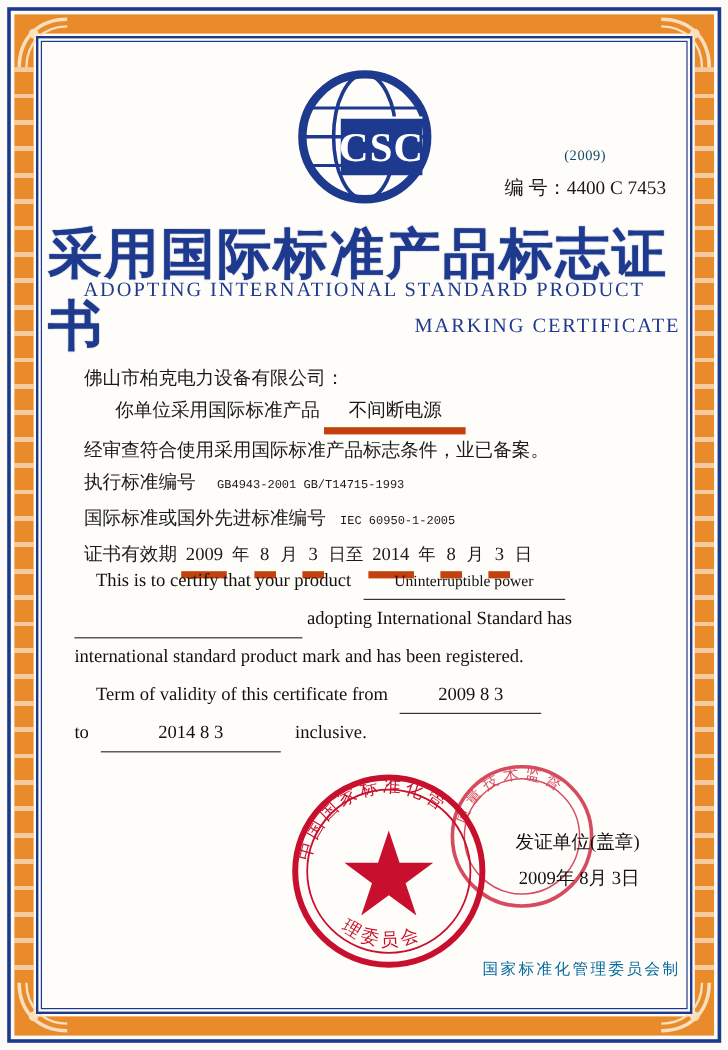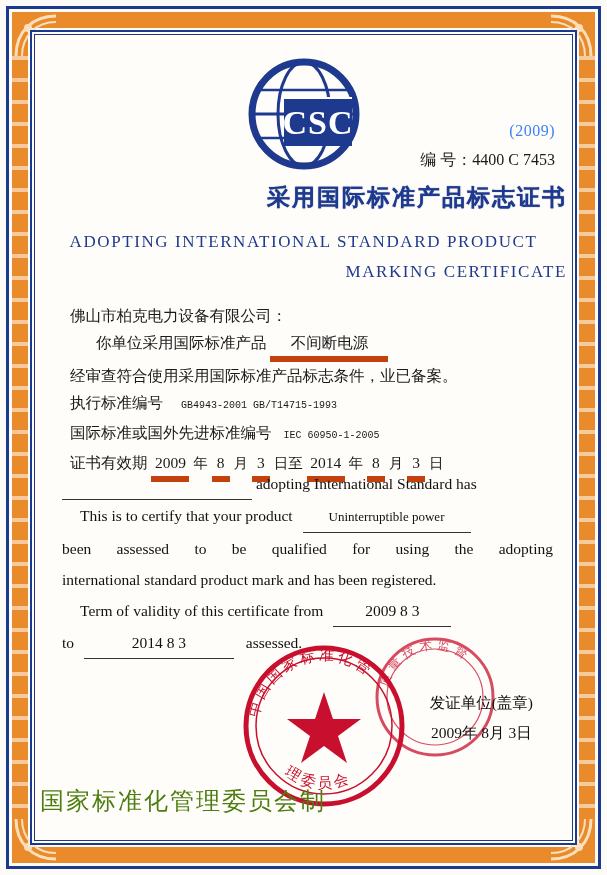--- a/index.html
+++ b/index.html
@@ -107,40 +107,40 @@
 
   
   .serial-block {
     position: absolute;
     right: 12px;
     top: 82px;
     text-align: left;
     color: #20306b;
   }
   .serial-year {
-    font-size: 16px;
-    text-align: right;
+    font-size: 12px;
+    text-align: center;
     letter-spacing: 0.5px;
     margin-bottom: 10px;
-    color: #3b82f6;
+    color: #0c4a6e;
   }
   .serial-no {
     font-size: 16px;
     white-space: nowrap;
     color: #1a1a1a;
   }
 
   
   .title-cn {
     position: absolute;
     top: 142px;
     left: 0; right: 0;
-    text-align: right;
+    text-align: left;
     font-family: "DejaVu Serif", "Liberation Serif", serif;
-    font-size: 23px;
+    font-size: 45px;
     font-weight: bold;
     letter-spacing: 2px;
     color: #1e3a8f;
     text-shadow: 0 0 1px #1e3a8f;
   }
   .title-en1 {
     position: absolute;
     top: 192px;
     left: 0; right: 0;
     text-align: center;
@@ -210,21 +210,21 @@
   .hand {
     font-family: "Liberation Serif", serif;
     font-size: 13px;
   }
 
   
   .issuer {
     position: absolute;
     right: 34px;
     top: 648px;
-    text-align: center;
+    text-align: right;
     font-size: 15.5px;
     line-height: 30px;
     color: #111;
   }
 
   
   .seal {
     position: absolute;
     left: 198px;
     top: 600px;
@@ -240,25 +240,25 @@
     height: 130px;
     pointer-events: none;
     opacity: 0.75;
   }
 
   
   .footer {
     position: absolute;
     bottom: 18px;
     left: 0; right: 0;
-    text-align: left;
+    text-align: right;
     font-family: "DejaVu Serif", "Liberation Serif", serif;
-    font-size: 24px;
+    font-size: 13px;
     letter-spacing: 2px;
-    color: #4d7c0f;
+    color: #0369a1;
   }
 </style>
 </head>
 <body>
 
 <div class="certificate">
 
   <div class="border-outer"></div>
   <div class="border-orange"></div>
 
@@ -344,42 +344,39 @@
         <span class="ul-fill" style="min-width:38px;">2014</span>
         <span class="lbl-small">年</span>
         <span class="ul-fill" style="min-width:18px;">8</span>
         <span class="lbl-small">月</span>
         <span class="ul-fill" style="min-width:18px;">3</span>
         <span class="lbl-small">日</span>
       </div>
     </div>
 
     <div class="body-en">
+      <div class="en-line" style="padding-left:18px;">
+        <span>This is to certify that your product</span>
+        <span class="blank hand" style="min-width:168px; margin-left:6px;">Uninterruptible power</span>
+      </div>
       <div class="en-line">
         <span class="blank" style="min-width:190px;">&nbsp;</span>
         <span>adopting International Standard has</span>
       </div>
-      <div class="en-line" style="padding-left:18px;">
-        <span>This is to certify that your product</span>
-        <span class="blank hand" style="min-width:168px; margin-left:6px;">Uninterruptible power</span>
-      </div>
-      <div class="en-just">
-        <span>been assessed to be qualified  for using the adopting</span>
-      </div>
       <div class="en-just en-last">
         <span>international standard product mark and has been registered.</span>
       </div>
       <div class="en-line" style="padding-left:18px;">
         <span>Term of validity of this certificate from</span>
         <span class="blank" style="min-width:118px; margin-left:6px;">2009      8      3</span>
       </div>
       <div class="en-line">
         <span>to</span>
         <span class="blank" style="min-width:150px; margin-left:6px;text-align:center;">2014      8      3</span>
-        <span style="margin-left:8px;">assessed.</span>
+        <span style="margin-left:8px;">inclusive.</span>
       </div>
     </div>
 
     <svg class="seal2" viewBox="0 0 130 130">
       <circle cx="65" cy="65" r="58" fill="none" stroke="#c8102e" stroke-width="3"></circle>
       <circle cx="65" cy="65" r="48" fill="none" stroke="#c8102e" stroke-width="1.2"></circle>
       <defs>
         <path id="arc2" d="M 17 65 A 48 48 0 0 1 113 65"></path>
       </defs>
       <text font-family="DejaVu Serif, serif" font-size="13" fill="#c8102e" letter-spacing="4">

